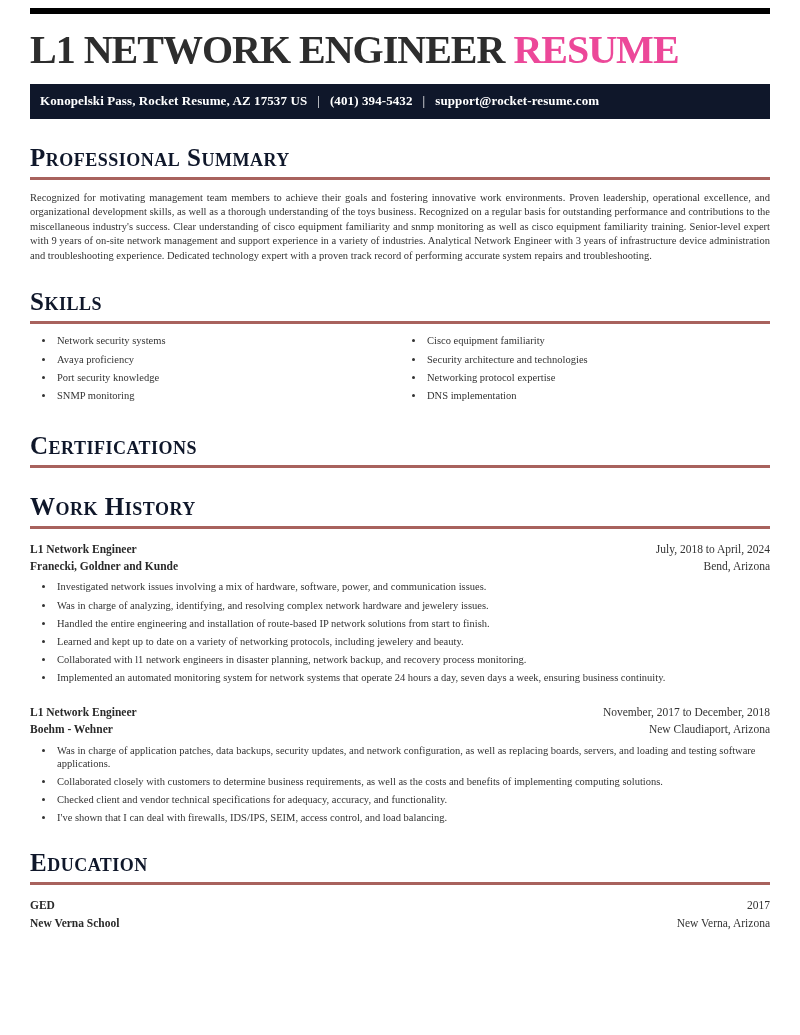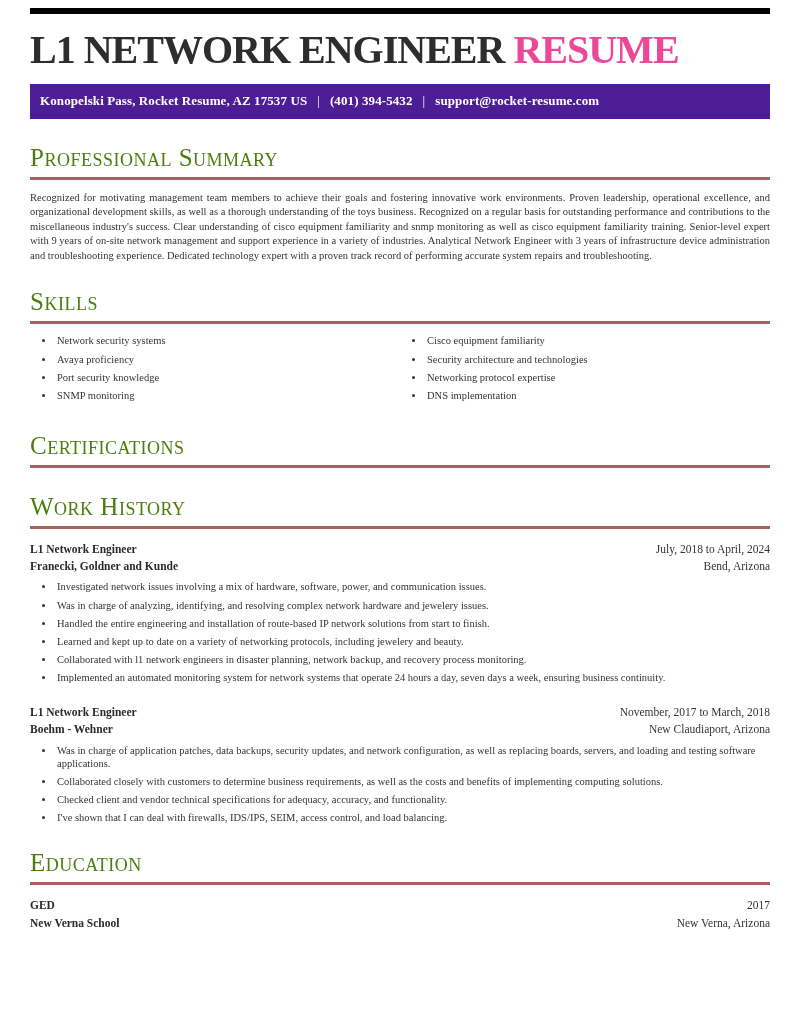--- a/index.html
+++ b/index.html
@@ -28,42 +28,42 @@
     line-height: 1.05;
     font-weight: bold;
     color: #2d2d2d;
     letter-spacing: -1px;
     white-space: nowrap;
   }
   .doc-title .accent {
     color: #ec4899;
   }
   .contact-bar {
-    background: #4c1d95;
+    background: #0f172a;
     color: #ffffff;
     font-weight: bold;
     font-size: 13px;
     padding: 9px 10px 10px 10px;
     letter-spacing: 0.1px;
   }
   .contact-bar .sep {
     display: inline-block;
     margin: 0 10px;
     font-weight: normal;
   }
   section {
     margin-top: 26px;
   }
   .section-heading {
     margin: 0;
     font-variant: small-caps;
     font-size: 25px;
     line-height: 1.0;
-    font-weight: normal;
-    color: #4d7c0f;
+    font-weight: bold;
+    color: #0f172a;
     letter-spacing: 0.5px;
     border-bottom: 3px solid #a8625d;
     padding-bottom: 7px;
   }
   .summary-text {
     margin: 11px 0 4px 0;
     font-size: 10.5px;
     line-height: 1.38;
     text-align: justify;
     color: #333333;
@@ -175,21 +175,21 @@
         <li>Handled the entire engineering and installation of route-based IP network solutions from start to finish.</li>
         <li>Learned and kept up to date on a variety of networking protocols, including jewelery and beauty.</li>
         <li>Collaborated with l1 network engineers in disaster planning, network backup, and recovery process monitoring.</li>
         <li>Implemented an automated monitoring system for network systems that operate 24 hours a day, seven days a week, ensuring business continuity.</li>
       </ul>
     </div>
 
     <div class="entry">
       <div class="entry-row">
         <span class="entry-title">L1 Network Engineer</span>
-        <span class="entry-dates">November, 2017 to March, 2018</span>
+        <span class="entry-dates">November, 2017 to December, 2018</span>
       </div>
       <div class="entry-row">
         <span class="entry-company">Boehm - Wehner</span>
         <span class="entry-location">New Claudiaport, Arizona</span>
       </div>
       <ul class="bullet-list">
         <li>Was in charge of application patches, data backups, security updates, and network configuration, as well as replacing boards, servers, and loading and testing software applications.</li>
         <li>Collaborated closely with customers to determine business requirements, as well as the costs and benefits of implementing computing solutions.</li>
         <li>Checked client and vendor technical specifications for adequacy, accuracy, and functionality.</li>
         <li>I've shown that I can deal with firewalls, IDS/IPS, SEIM, access control, and load balancing.</li>

